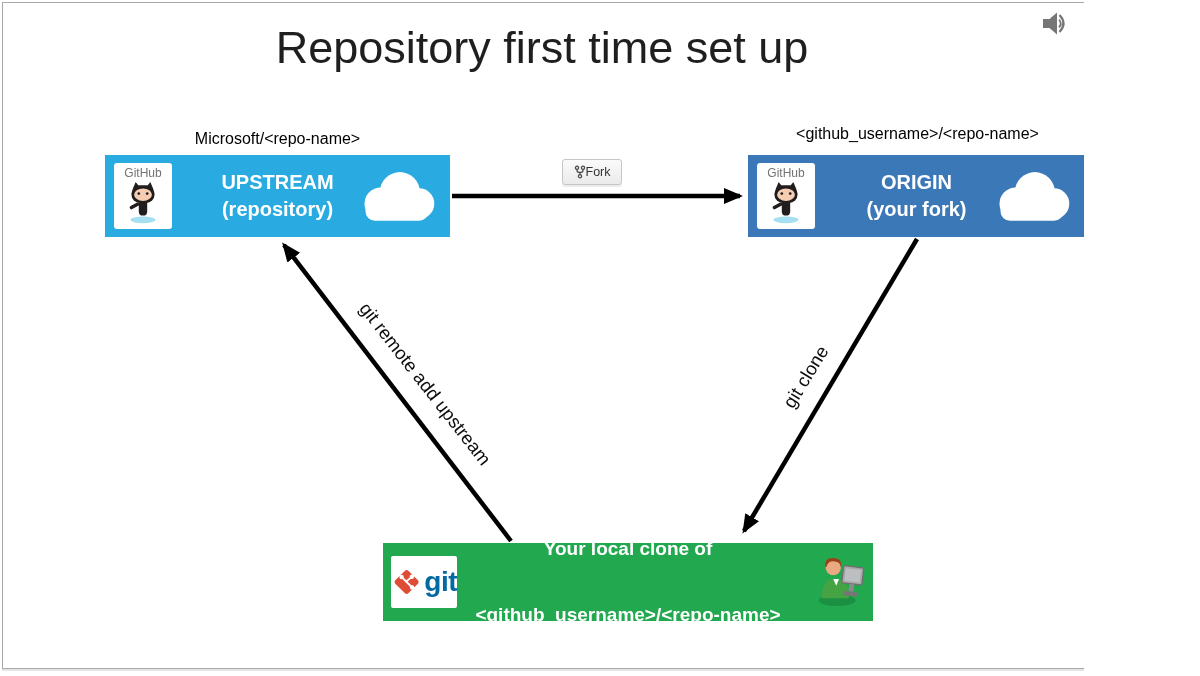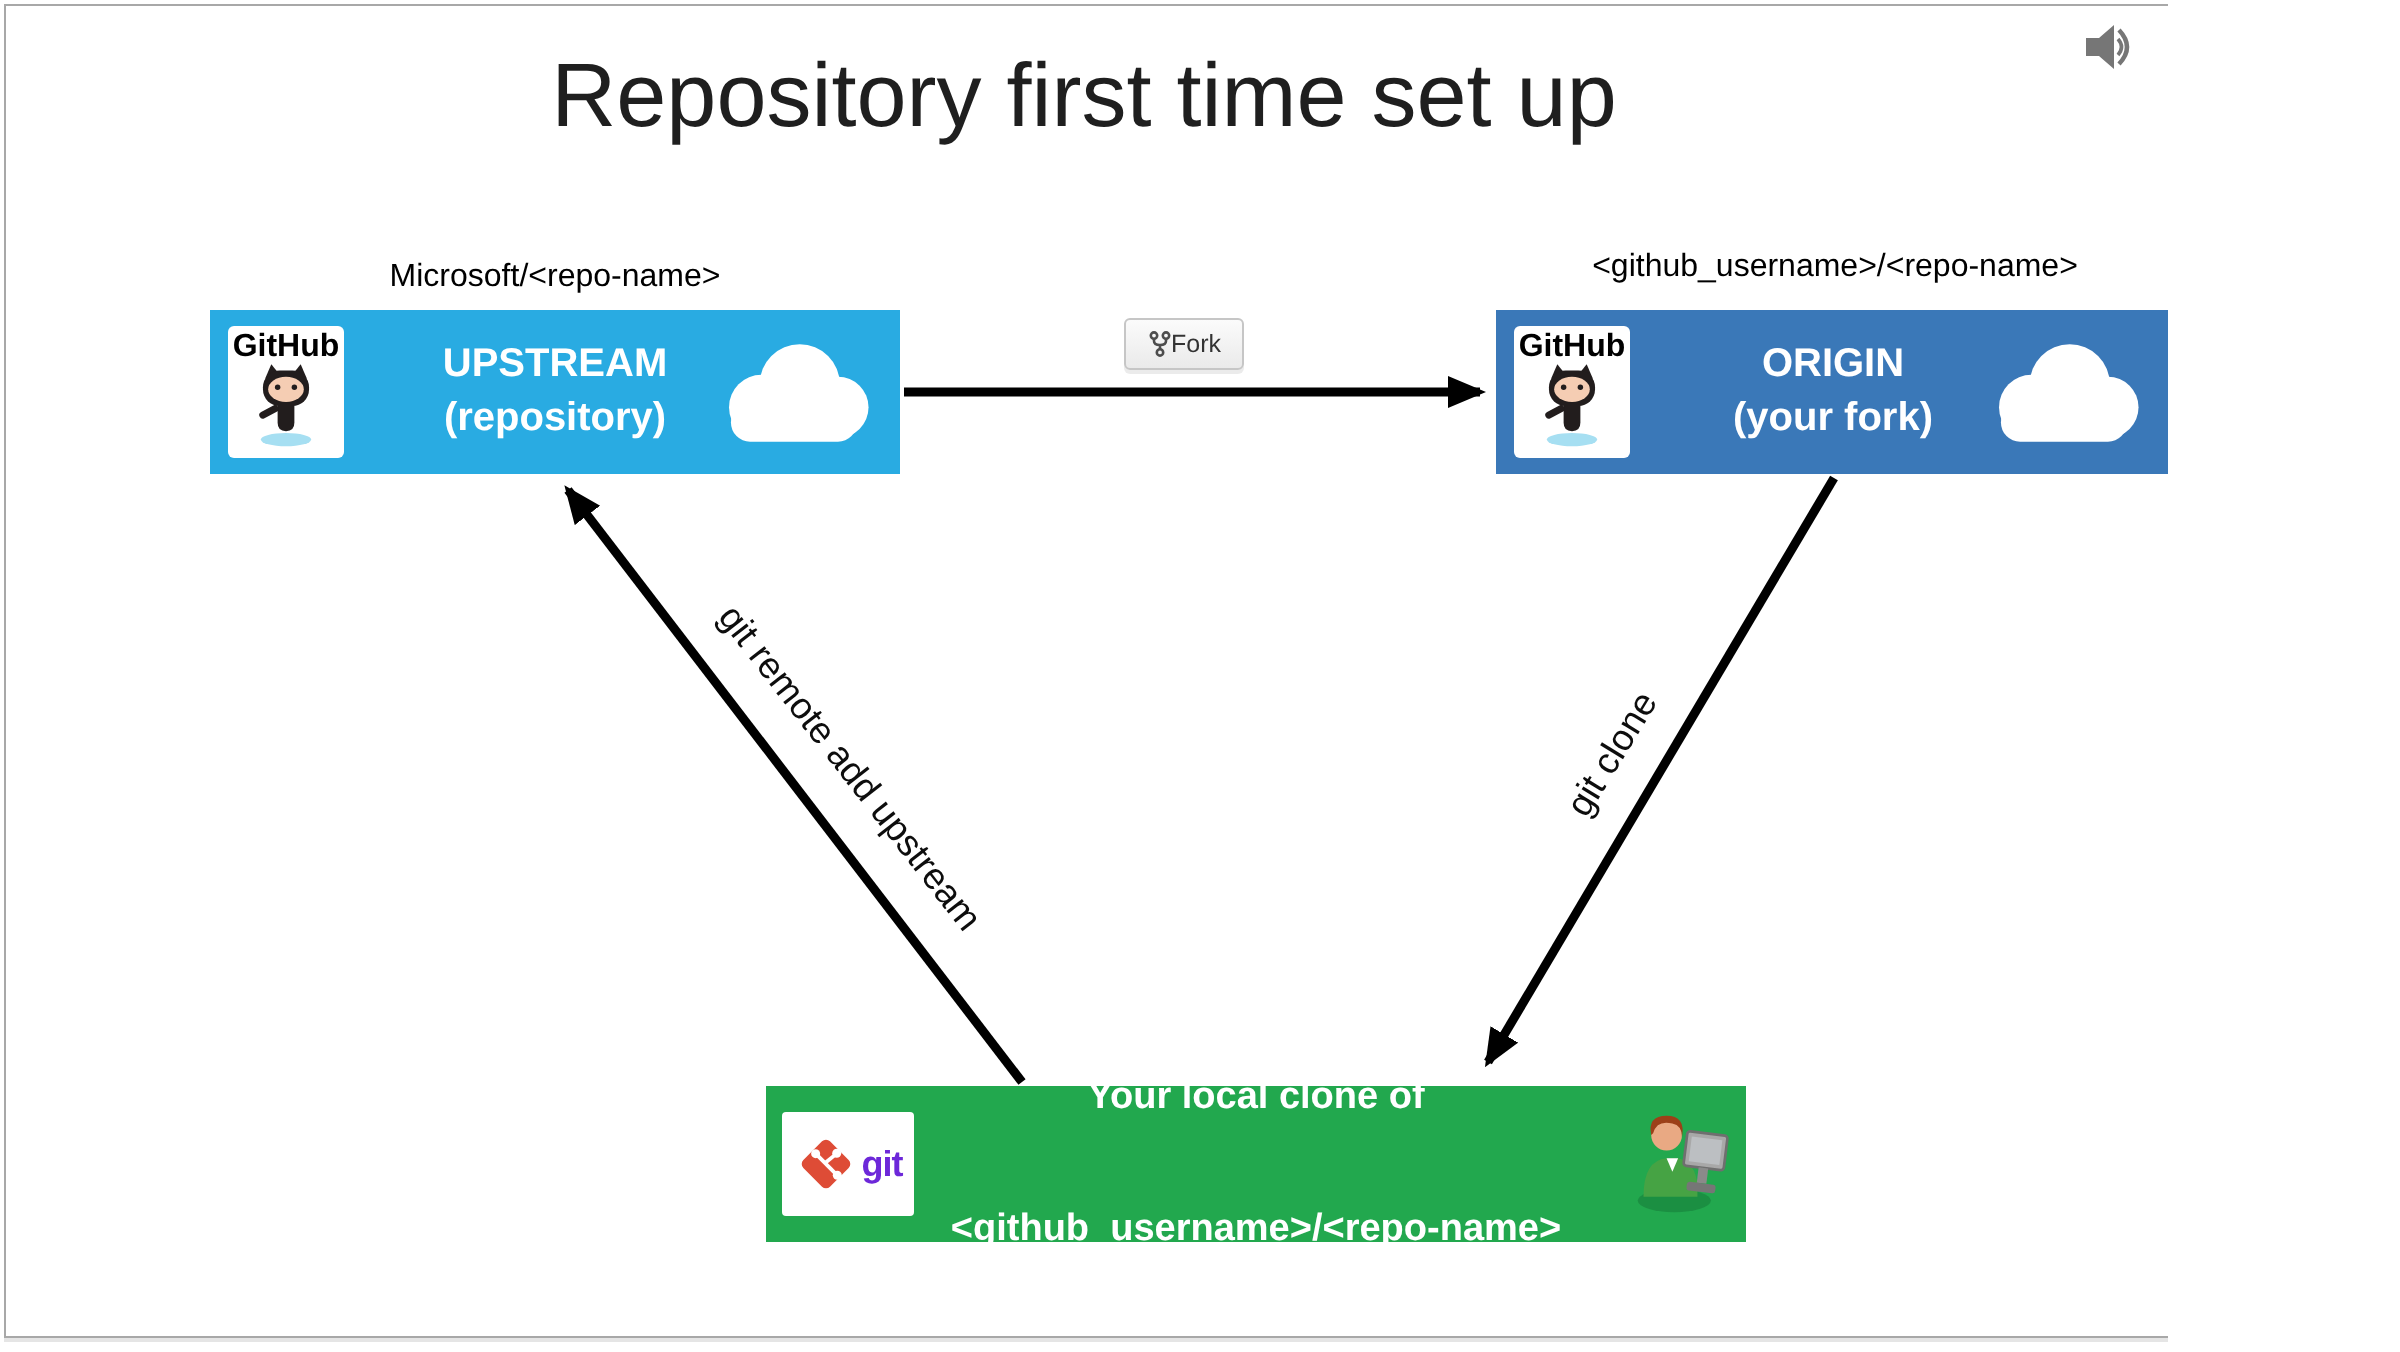--- a/index.html
+++ b/index.html
@@ -21,29 +21,29 @@
   .box-local    { left:383px; top:543px; width:490px; height:78px; }
 
   .box-text { position:absolute; inset:0; display:flex; flex-direction:column;
               justify-content:center; align-items:center; color:#fff;
               font-size:20px; line-height:27px;font-weight:bold; }
   .box-local .box-text { font-size:19px; line-height:26px;gap:40px; }
 
   .gh-badge { position:absolute; left:9px; top:50%; transform:translateY(-50%);
               width:58px; height:66px; background:#fff; border-radius:3px;
               display:flex; flex-direction:column; align-items:center; padding-top:4px; }
-  .gh-label { font-size:16px; font-weight:bold; color:#000000; line-height:13px; }
+  .gh-label { font-size:12px; font-weight:normal; color:#737373; line-height:13px; }
 
   .cloud { position:absolute; right:10px; top:50%; transform:translateY(-50%);
            width:86px; height:58px; }
 
   .git-badge { position:absolute; left:8px; top:50%; transform:translateY(-50%);
                width:66px; height:52px; background:#fff; border-radius:2px;
                display:flex; align-items:center; justify-content:center; gap:2px; }
-  .git-label { font-size:18px; font-weight:bold; color:#6d28d9; letter-spacing:-0.5px; }
+  .git-label { font-size:28px; font-weight:bold; color:#0369a1; letter-spacing:-0.5px; }
 
   .person { position:absolute; right:6px; top:50%; transform:translateY(-50%);
             width:52px; height:58px; }
 
   .fork-btn { position:absolute; left:562px; top:159px; width:60px; height:26px;
               background:linear-gradient(#fbfbfb,#eaeaea); border:1px solid #c6c6c6;
               border-radius:3px; box-shadow:0 2px 0 rgba(0,0,0,.08);
               display:flex; align-items:center; justify-content:center; gap:0;
               font-size:12.5px; color:#333; }
 

